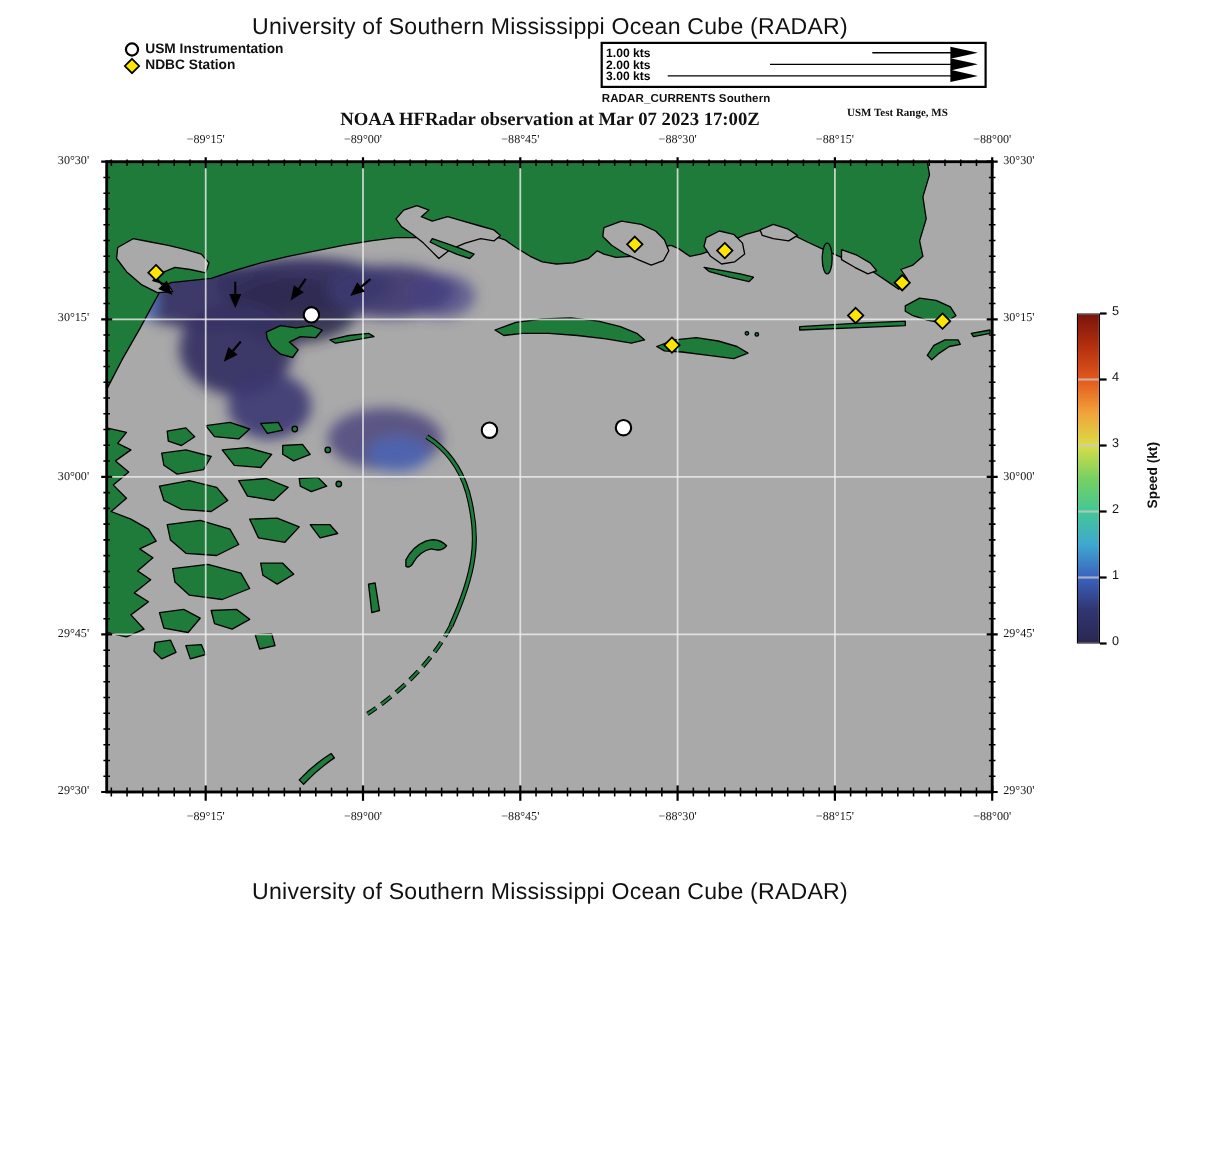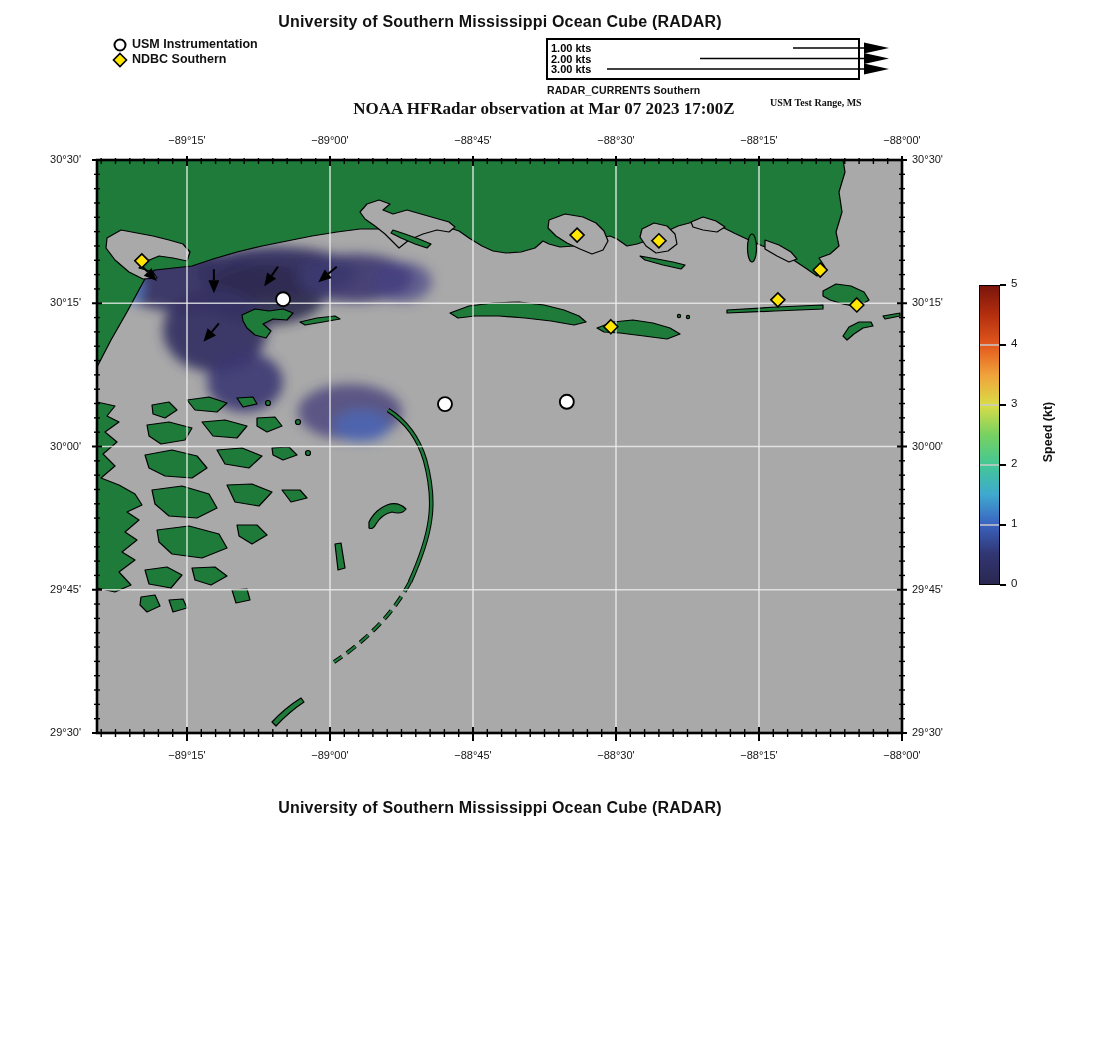--- a/index.html
+++ b/index.html
@@ -1,28 +1,28 @@
 <!DOCTYPE html>
 <html><head>
 <meta charset="utf-8">
 <style>
   html,body{margin:0;padding:0;background:#ffffff;}
   body{width:1100px;height:1050px;position:relative;font-family:"Liberation Sans",sans-serif;color:#111;}
   .abs{position:absolute;}
-  .title-sans{font-weight:bold;font-size:16px;letter-spacing:.2px;text-align:center;width:1000px;left:0;}
+  .title-sans{font-weight:normal;font-size:21px;letter-spacing:.2px;text-align:center;width:1000px;left:0;}
   .title-serif{font-family:"Liberation Serif",serif;font-weight:bold;}
   #legend{left:112px;top:37px;}
   .legend-row{display:flex;align-items:flex-start;height:15px;}
   .legend-row svg{margin-right:4px;}
   .legend-label{font-weight:bold;font-size:12.5px;line-height:15px;}
-  #vector-box{left:546px;top:38px;width:314px;height:42px;border:2.5px solid #000;background:#fff;box-sizing:border-box;}
+  #vector-box{left:546px;top:38px;width:351px;height:42px;border:2.5px solid #000;background:#fff;box-sizing:border-box;}
   #vector-caption{left:547px;top:84px;font-weight:bold;font-size:10.5px;letter-spacing:.1px;}
-  #noaa-title{top:99px;font-size:17px;text-align:center;width:1000px;left:0;padding-left:44px;}
+  #noaa-title{top:99px;font-size:17px;text-align:center;width:1000px;left:0;}
   #range-label{left:770px;top:97px;font-size:10px;}
-  #map-wrap{left:87px;top:150px;width:825px;height:593px;}
+  #map-wrap{left:87px;top:137px;width:825px;height:593px;font-family:Liberation Serif, serif;}
   .axis-label{position:absolute;font-size:11px;color:#161616;white-space:nowrap;}
   #colorbar{left:979px;top:285px;width:21px;height:300px;border:1.5px solid #000;box-sizing:border-box;}
   #cb-grad{width:100%;height:100%;}
   .cb-tick{position:absolute;background:#000;width:6px;height:1.5px;}
   .cb-line{position:absolute;left:980px;width:19px;height:1.5px;background:#c9c9c9;opacity:.75;}
   .cb-ticklabel{position:absolute;font-size:11.5px;color:#111;}
   #cb-label{left:988px;top:425px;width:120px;text-align:center;font-weight:bold;font-size:12.5px;transform:rotate(-90deg);}
   #footer-title{top:799px;}
 </style>
 </head>
@@ -34,21 +34,21 @@
   <div class="legend-row">
     <svg width="16" height="16">
       <circle cx="8" cy="8" r="5.5" fill="#ffffff" stroke="#000" stroke-width="2"></circle>
     </svg>
     <span class="legend-label">USM Instrumentation</span>
   </div>
   <div class="legend-row">
     <svg width="16" height="16">
       <polygon points="8,1.5 14.5,8 8,14.5 1.5,8" fill="#ffe600" stroke="#000" stroke-width="1.6"></polygon>
     </svg>
-    <span class="legend-label">NDBC Southern</span>
+    <span class="legend-label">NDBC Station</span>
   </div>
 </div>
 
 <div class="abs" id="vector-box">
   <svg id="vscale-svg" width="344" height="37">
       <text x="3" y="12" font-size="11" font-weight="bold" font-family="&quot;Liberation Sans&quot;,sans-serif">1.00 kts</text>
       <line x1="245" y1="8" x2="320" y2="8" stroke="#000" stroke-width="1.3"></line>
       <polygon points="316,2.5 316,13.5 341,8" fill="#000"></polygon>
       <text x="3" y="22.5" font-size="11" font-weight="bold" font-family="&quot;Liberation Sans&quot;,sans-serif">2.00 kts</text>
       <line x1="152" y1="18.5" x2="320" y2="18.5" stroke="#000" stroke-width="1.3"></line>

